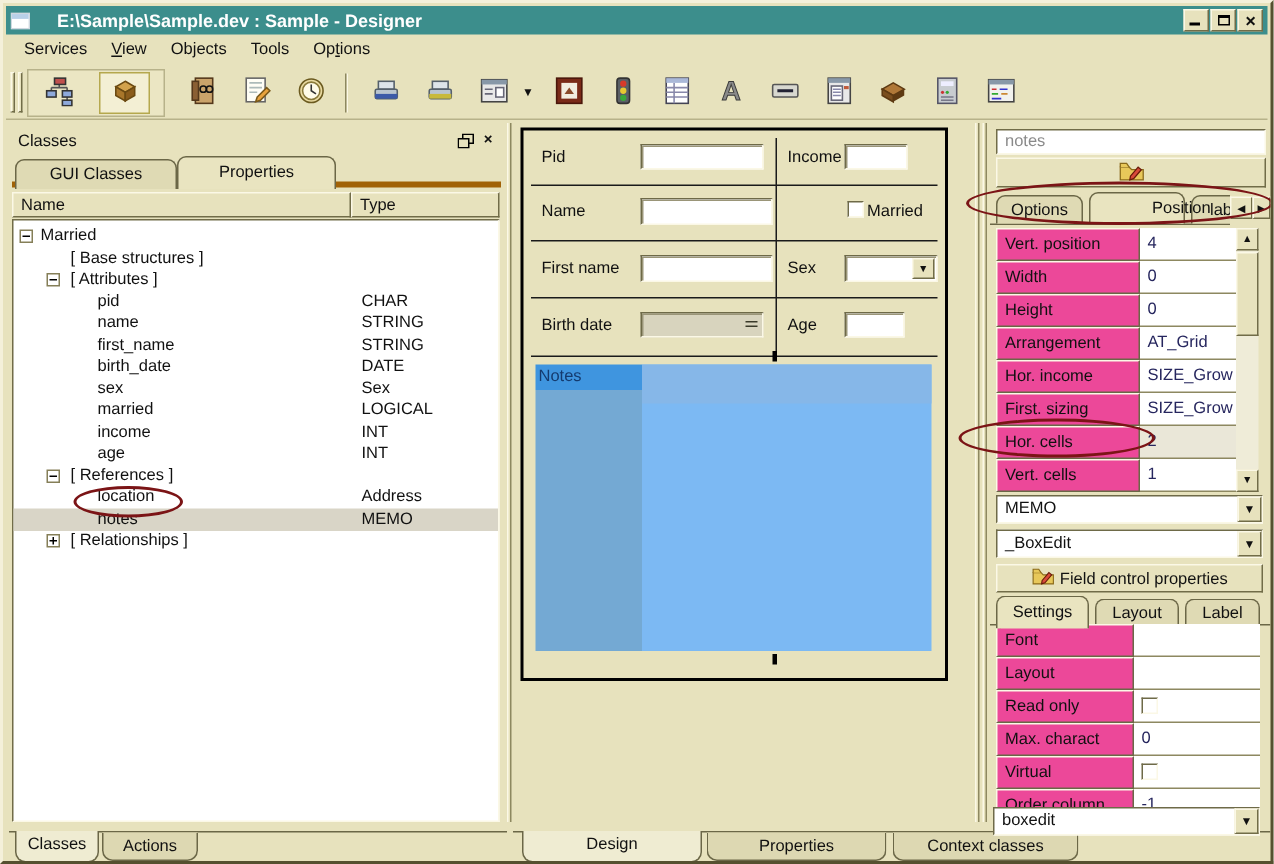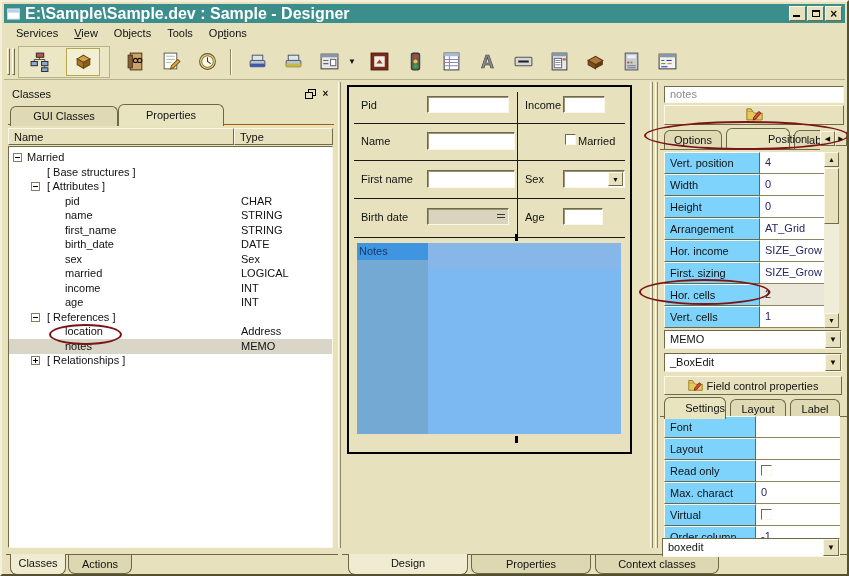--- a/index.html
+++ b/index.html
@@ -6,21 +6,21 @@
   *{box-sizing:border-box;font-family:"Liberation Sans",sans-serif;}
   #win{position:relative;width:849px;height:576px;background:#e7e2bd;overflow:hidden;
        border-top:2px solid #f4f0da;border-left:2px solid #f4f0da;
        border-right:2px solid #55502f;border-bottom:2px solid #55502f;font-size:11px;color:#111;}
   .abs{position:absolute;}
   .raised{border-top:1px solid #fbf8e6;border-left:1px solid #fbf8e6;border-right:1px solid #716c48;border-bottom:1px solid #716c48;background:#e7e2bd;}
   .sunken{border-top:1px solid #716c48;border-left:1px solid #716c48;border-right:1px solid #fbf8e6;border-bottom:1px solid #fbf8e6;}
   .white{background:#fff;}
   
   #titlebar{left:2px;top:2px;right:2px;height:19px;display:flex;align-items:center;padding:0 3px;}
-  #title-text{color:#fff;font-weight:bold;font-size:16px;margin-left:3px;flex:1;white-space:nowrap;}
+  #title-text{color:#fff;font-weight:bold;font-size:12px;margin-left:16px;flex:1;white-space:nowrap;}
   .winbtn{width:17px;height:15px;margin-left:1px;display:flex;align-items:center;justify-content:center;cursor:default;position:relative;}
   .glyph-min{position:absolute;left:3px;bottom:3px;width:7px;border-bottom:2px solid #000;}
   .glyph-max{width:8px;height:7px;border:1px solid #000;border-top:2px solid #000;}
   .glyph-close{font-weight:bold;font-size:12px;line-height:10px;}
   
   #menubar{left:2px;top:21px;right:2px;height:20px;display:flex;align-items:center;padding-left:4px;}
   .menu-item{padding:2px 8px;cursor:default;}
   .menu-item u{text-decoration:underline;}
   
   #toolbar{left:2px;top:41px;right:2px;height:37px;border-bottom:1px solid #b7b28a;}
@@ -51,21 +51,21 @@
   
   #form-surface{left:345px;top:83px;width:285px;height:369px;border:2px solid #000;background:#e7e2bd;}
   .gridline-h{position:absolute;left:5px;right:5px;height:1px;background:#1a1a1a;}
   .gridline-v{position:absolute;width:1px;background:#1a1a1a;}
   .flabel{position:absolute;font-size:11px;}
   .finput{position:absolute;background:#fff;border-top:1px solid #6e6a48;border-left:1px solid #6e6a48;border-right:1px solid #fbf8e6;border-bottom:1px solid #fbf8e6;box-shadow:inset 1px 1px 0 #9a9578;}
   .combo-arrow{position:absolute;right:1px;top:1px;bottom:1px;width:15px;display:flex;align-items:center;justify-content:center;font-size:7px;}
   .chk{position:absolute;width:11px;height:11px;background:#fff;border-top:1px solid #6e6a48;border-left:1px solid #6e6a48;border-right:1px solid #fbf8e6;border-bottom:1px solid #fbf8e6;}
   .handle{position:absolute;width:3px;height:7px;background:#000;}
   
-  .prop-label{position:absolute;height:22px;line-height:20px;padding-left:5px;border:1px solid #6b6747;border-top:1px solid #fbf8e6;border-left:1px solid #fbf8e6;background:#7dd3fc;}
+  .prop-label{position:absolute;height:22px;line-height:20px;padding-left:5px;border:1px solid #6b6747;border-top:1px solid #fbf8e6;border-left:1px solid #fbf8e6;background:#ec4899;}
   .prop-value{position:absolute;height:22px;line-height:20px;padding-left:5px;background:#fff;border-bottom:1px solid #8d8860;color:#26265e;}
   .combo{position:absolute;height:19px;background:#fff;border-top:1px solid #6e6a48;border-left:1px solid #6e6a48;border-right:1px solid #fbf8e6;border-bottom:1px solid #fbf8e6;line-height:17px;padding-left:5px;}
   .combo .cbtn{position:absolute;right:0;top:0;width:16px;height:100%;display:flex;align-items:center;justify-content:center;font-size:8px;}
   .sb-btn{position:absolute;width:15px;height:15px;display:flex;align-items:center;justify-content:center;font-size:7px;}
   .annot{position:absolute;border:2px solid #7b1416;border-radius:50%;pointer-events:none;z-index:50;}
   .vsplit{position:absolute;width:3px;border-left:1px solid #fbf8e6;border-right:1px solid #8d8860;}
 </style>
 </head>
 <body>
 
@@ -239,21 +239,21 @@
   <div id="classes-header" class="abs">
     <span id="classes-title">Classes</span>
     <span class="small-ico">
       <svg width="11" height="10" viewBox="0 0 11 10">
           <rect x="3.5" y="0.5" width="7" height="6" fill="none" stroke="#000"></rect>
           <rect x="0.5" y="3.5" width="7" height="6" fill="#e7e2bd" stroke="#000"></rect>
         </svg>
     </span>
     <span class="small-ico" style="font-weight:bold">×</span>
   </div>
-  <div id="lp-tabs" class="abs" style="left:6px;top:101px;width:326px;height:22px;border-bottom:1px solid #a16207;">
+  <div id="lp-tabs" class="abs" style="left:6px;top:101px;width:326px;height:22px;border-bottom:4px solid #a16207;">
       <div class="tab" style="left: 2px; width: 108px; top: 3px;">GUI Classes</div>
       <div class="tab active" style="left: 110px; width: 106px; top: 1px;">Properties</div>
     </div>
   <div class="hdr-cell raised abs" style="left:6px;top:126px;width:226px;">Name</div>
   <div class="hdr-cell raised abs" style="left:232px;top:126px;width:99px;">Type</div>
   <div id="tree" class="abs sunken">
       <div class="trow" style="top: 3px;">
         <span class="exp" style="left: 4px;">
           <i></i>
         </span>
@@ -421,21 +421,21 @@
   </div>
   <div class="abs raised" style="left:662px;top:374px;width:178px;height:19px;display:flex;align-items:center;justify-content:center;gap:4px">
     <span><svg width="15" height="12" viewBox="0 0 20 16">
           <path d="M1 5h7l2 2h9v8H1z" fill="#e8c85a" stroke="#8a6a1a"></path>
           <path d="M1 5V2h5l2 3" fill="#e8c85a" stroke="#8a6a1a"></path>
           <path d="M9 12l6-7 2.5 2-6 7-3 1z" fill="#d84a3a" stroke="#6a1a0a"></path>
         </svg></span>
     <span>Field control properties</span>
   </div>
   <div id="settings-tabs" class="abs" style="left:658px;top:394px;width:187px;height:21px;border-bottom:1px solid #6b6747;">
-      <div class="tab active" style="left: 4px; width: 62px; top: 1px; text-align: right;">Settings</div>
+      <div class="tab active" style="left: 4px; width: 62px; top: 1px;">Settings</div>
       <div class="tab" style="left: 70px; width: 56px; top: 3px;">Layout</div>
       <div class="tab" style="left: 130px; width: 50px; top: 3px;">Label</div>
     </div>
   <div id="settings-grid" class="abs">
       <div class="prop-label" style="left: 662px; top: 414px; width: 92px;">Font</div>
       <div class="prop-value" style="left: 754px; top: 414px; width: 84px;"></div>
       <div class="prop-label" style="left: 662px; top: 436px; width: 92px;">Layout</div>
       <div class="prop-value" style="left: 754px; top: 436px; width: 84px;"></div>
       <div class="prop-label" style="left: 662px; top: 458px; width: 92px;">Read only</div>
       <div class="prop-value" style="left: 754px; top: 458px; width: 84px;">

